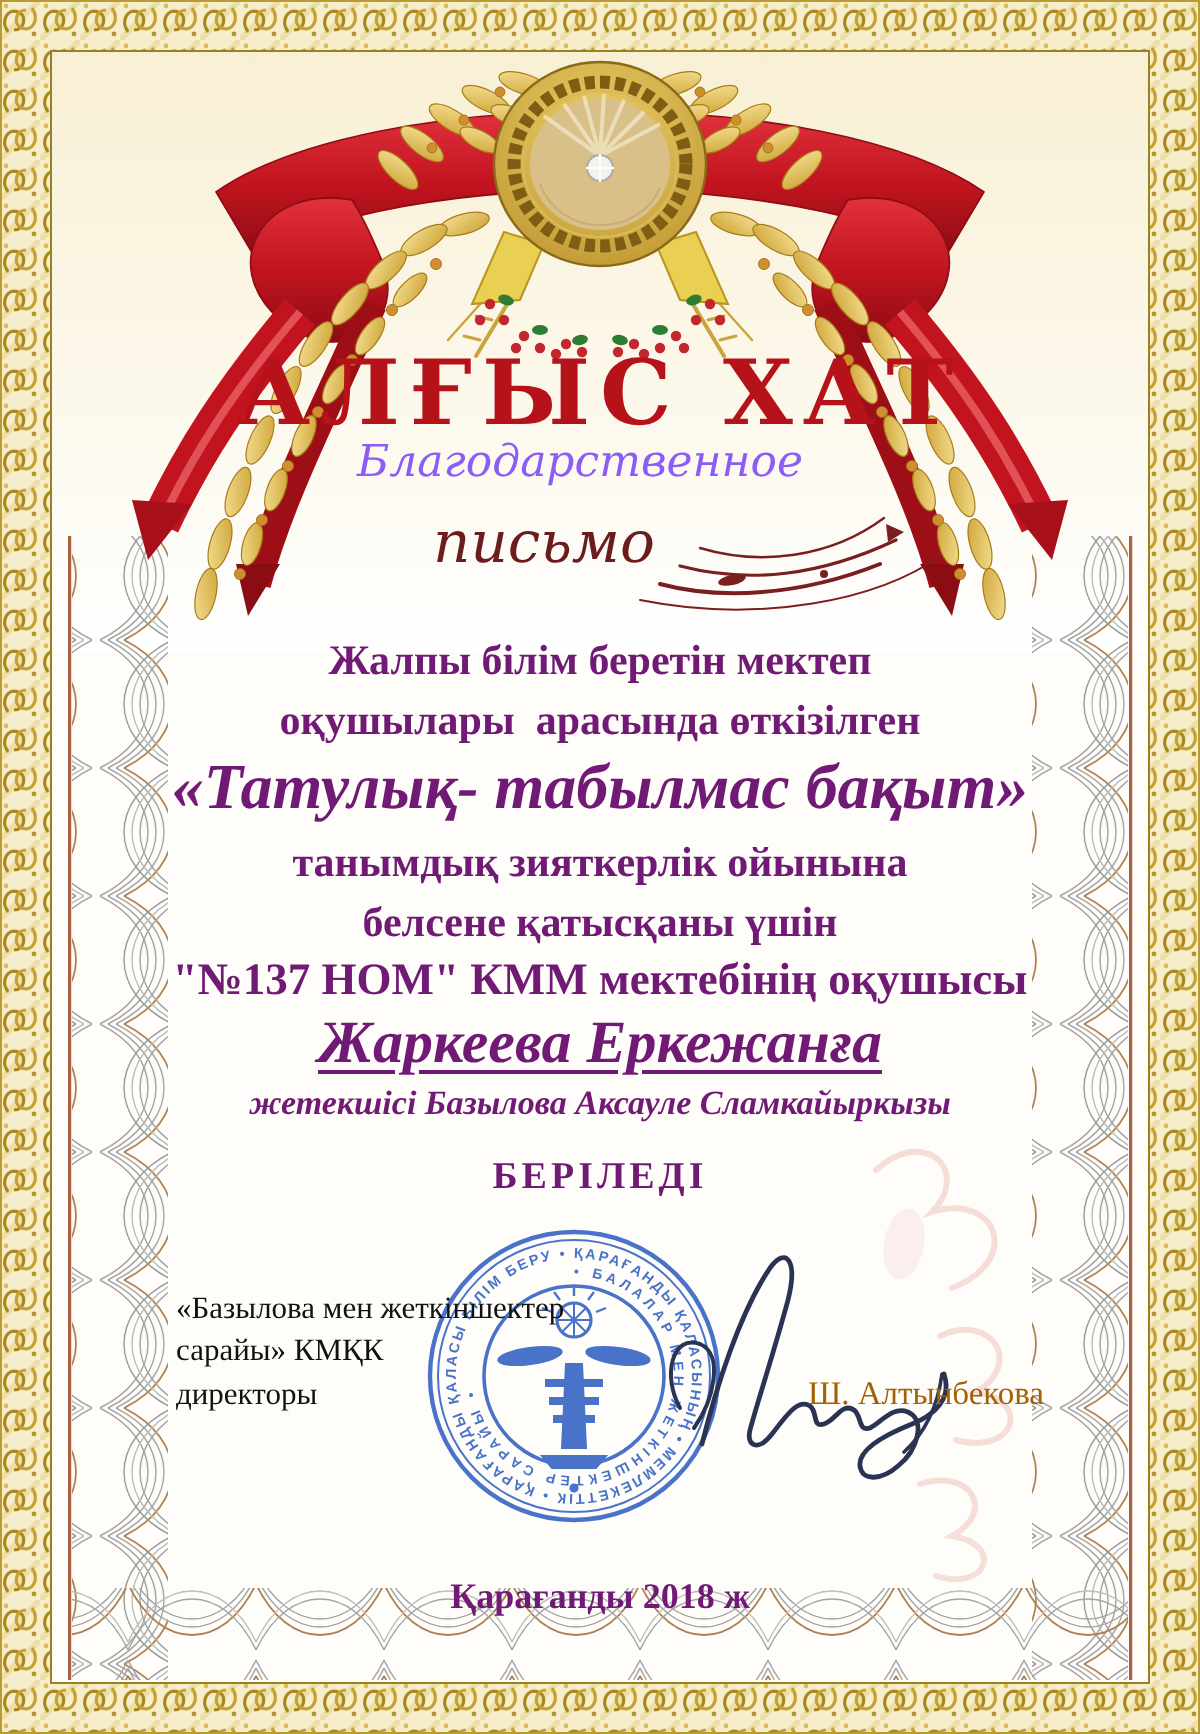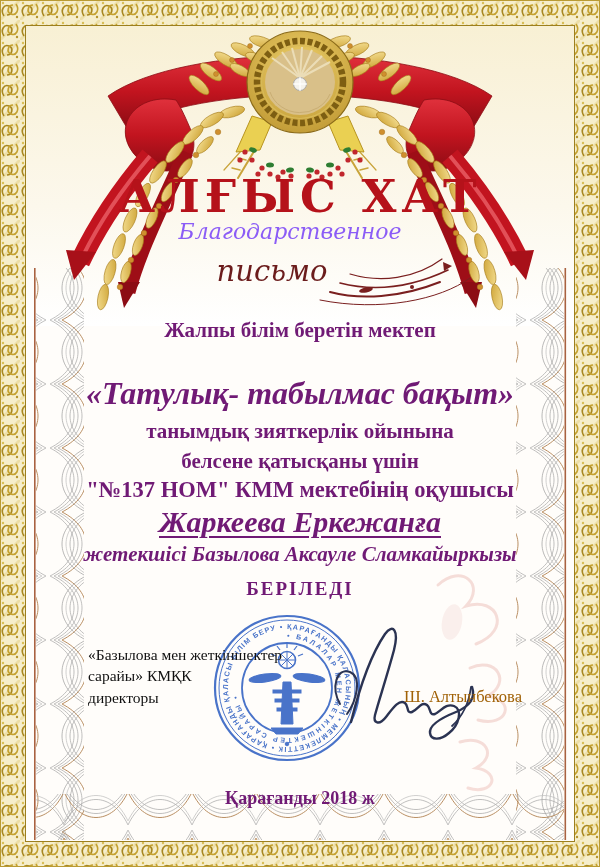--- a/index.html
+++ b/index.html
@@ -15,21 +15,21 @@
   .scr2{top:256px;font-size:29px;font-style:italic;color:#6b1c1c;
         font-family:"DejaVu Serif",serif;transform:translateX(-28px);}
   .l1{top:319px;font-size:21px;font-weight:bold;}
   .l2{top:349px;font-size:21px;font-weight:bold;}
   .l3{top:377px;font-size:32px;font-weight:bold;font-style:italic;}
   .l4{top:420px;font-size:21px;font-weight:bold;}
   .l5{top:450px;font-size:21px;font-weight:bold;}
   .l6{top:478px;font-size:22.5px;font-weight:bold;}
   .l7{top:506px;font-size:30px;font-weight:bold;font-style:italic;
       text-decoration:underline;text-decoration-thickness:2px;text-underline-offset:4px;}
-  .l8{top:543px;font-size:21px;font-weight:bold;font-style:italic;}
+  .l8{top:543px;font-size:17px;font-weight:bold;font-style:italic;}
   .l9{top:579px;font-size:19px;font-weight:bold;letter-spacing:2px;}
   .org{position:absolute;left:88px;top:644px;width:195px;text-align:left;
        font:15.5px/1.38 "Liberation Serif",serif;color:#111;z-index:2;}
   .signer{position:absolute;left:404px;top:687px;font-size:16.5px;color:#a16207;z-index:3;
           font-family:"Liberation Serif",serif;}
   .date{top:789px;font-size:18px;font-weight:bold;}
 </style>
 </head>
 <body>
 
@@ -279,20 +279,21 @@
     <rect x="0.5" y="0.5" width="599" height="866" fill="none" stroke="#b99a33" stroke-width="1"></rect>
     <rect x="25.5" y="25.5" width="549" height="816" fill="none" stroke="#9c7f1e" stroke-width="1"></rect>
   </g>
 </svg>
 
 <div class="t title">АЛҒЫС ХАТ</div>
 <div class="t scr1">Благодарственное</div>
 <div class="t scr2">письмо</div>
 
 <div class="t l1">Жалпы білім беретін мектеп</div>
+<div class="t l2">оқушылары  арасында өткізілген</div>
 <div class="t l3">«Татулық- табылмас бақыт»</div>
 <div class="t l5">белсене қатысқаны үшін</div>
 <div class="t l4">танымдық зияткерлік ойынына</div>
 <div class="t l6">"№137 НОМ" КММ мектебінің оқушысы</div>
 <div class="t l7">Жаркеева Еркежанға</div>
 <div class="t l8">жетекшісі Базылова Аксауле Сламкайыркызы</div>
 <div class="t l9">БЕРІЛЕДІ</div>
 
 <div class="org">
   <div>«Базылова мен жеткіншектер</div>

